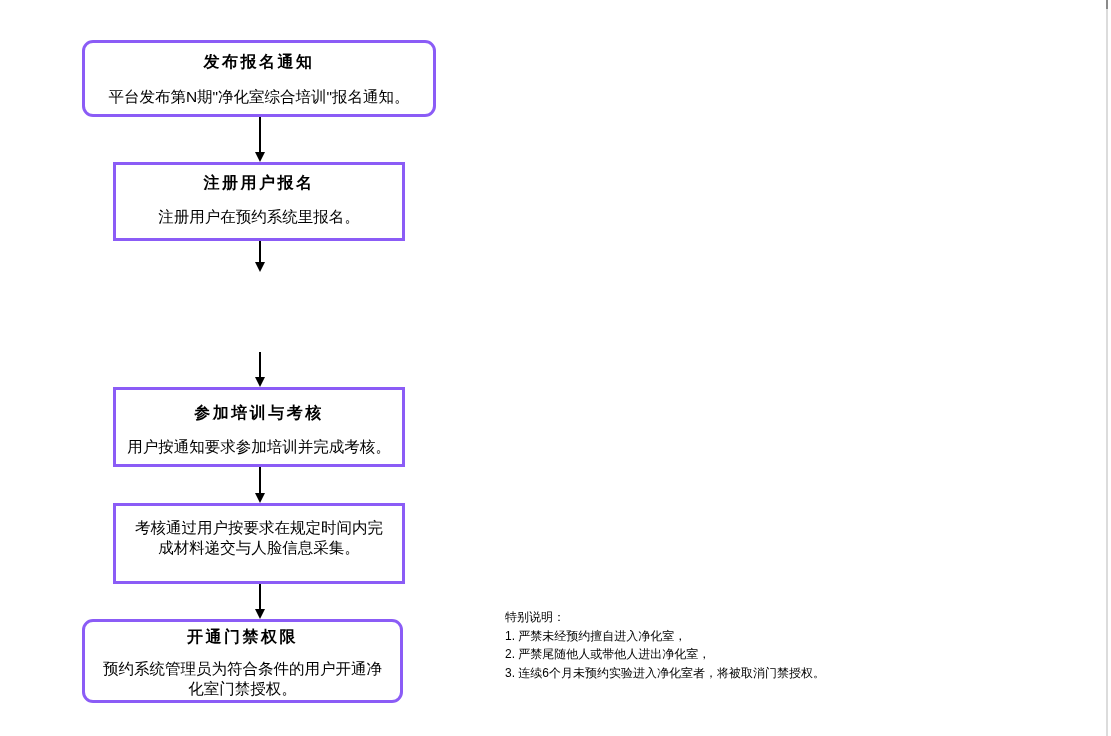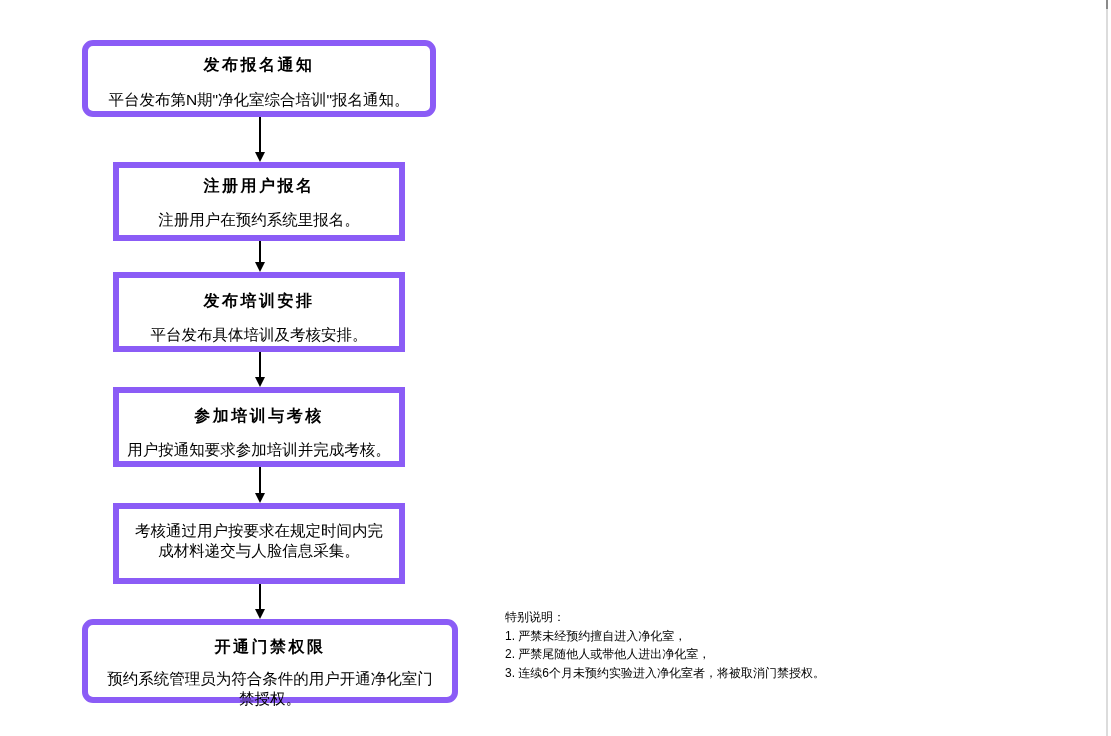--- a/index.html
+++ b/index.html
@@ -10,21 +10,21 @@
     width: 1111px;
     height: 736px;
     background: #ffffff;
     overflow: hidden;
   }
 
   
   .box {
     position: absolute;
     box-sizing: border-box;
-    border: 6px solid #8b5cf6;
+    border: 3px solid #8b5cf6;
     background: #ffffff;
     text-align: center;
     display: flex;
     flex-direction: column;
     align-items: center;
   }
   .box.rounded { border-radius: 11px; }
 
   .box-title {
     font-size: 16px;
@@ -42,21 +42,21 @@
   .s1 { left: 82px;  top: 40px;  width: 354px; height: 77px; padding-top: 9px; }
   .s1 .box-body { margin-top: 15px; }
   .s2 { left: 113px; top: 162px; width: 292px; height: 79px; padding-top: 8px; }
   .s2 .box-body { margin-top: 14px; }
   .s3 { left: 113px; top: 272px; width: 292px; height: 80px; padding-top: 13px; }
   .s3 .box-body { margin-top: 14px; }
   .s4 { left: 113px; top: 387px; width: 292px; height: 80px; padding-top: 13px; }
   .s4 .box-body { margin-top: 14px; }
   .s5 { left: 113px; top: 503px; width: 292px; height: 81px; padding-top: 3px; }
   .s5 .box-body { margin-top: 9px; padding: 0 12px; }
-  .s6 { left: 82px;  top: 619px; width: 376px; height: 84px; padding-top: 12px; }
+  .s6 { left: 82px;  top: 619px; width: 321px; height: 84px; padding-top: 5px; }
   .s6 .box-body { margin-top: 12px; padding: 0 16px; }
 
   
   .arrow {
     position: absolute;
     left: 254px;           
     width: 11px;
     display: flex;
     flex-direction: column;
     align-items: center;
@@ -116,24 +116,20 @@
   <div class="box s2">
     <div class="box-title">注册用户报名</div>
     <div class="box-body">注册用户在预约系统里报名。</div>
   </div>
 
   <div class="arrow a2">
     <div class="shaft"></div>
     <div class="head"></div>
   </div>
 
-  <div class="box s3">
-    <div class="box-title">发布培训安排</div>
-    <div class="box-body">平台发布具体培训及考核安排。</div>
-  </div>
 
   <div class="arrow a3">
     <div class="shaft"></div>
     <div class="head"></div>
   </div>
 
   <div class="box s4">
     <div class="box-title">参加培训与考核</div>
     <div class="box-body">用户按通知要求参加培训并完成考核。</div>
   </div>

